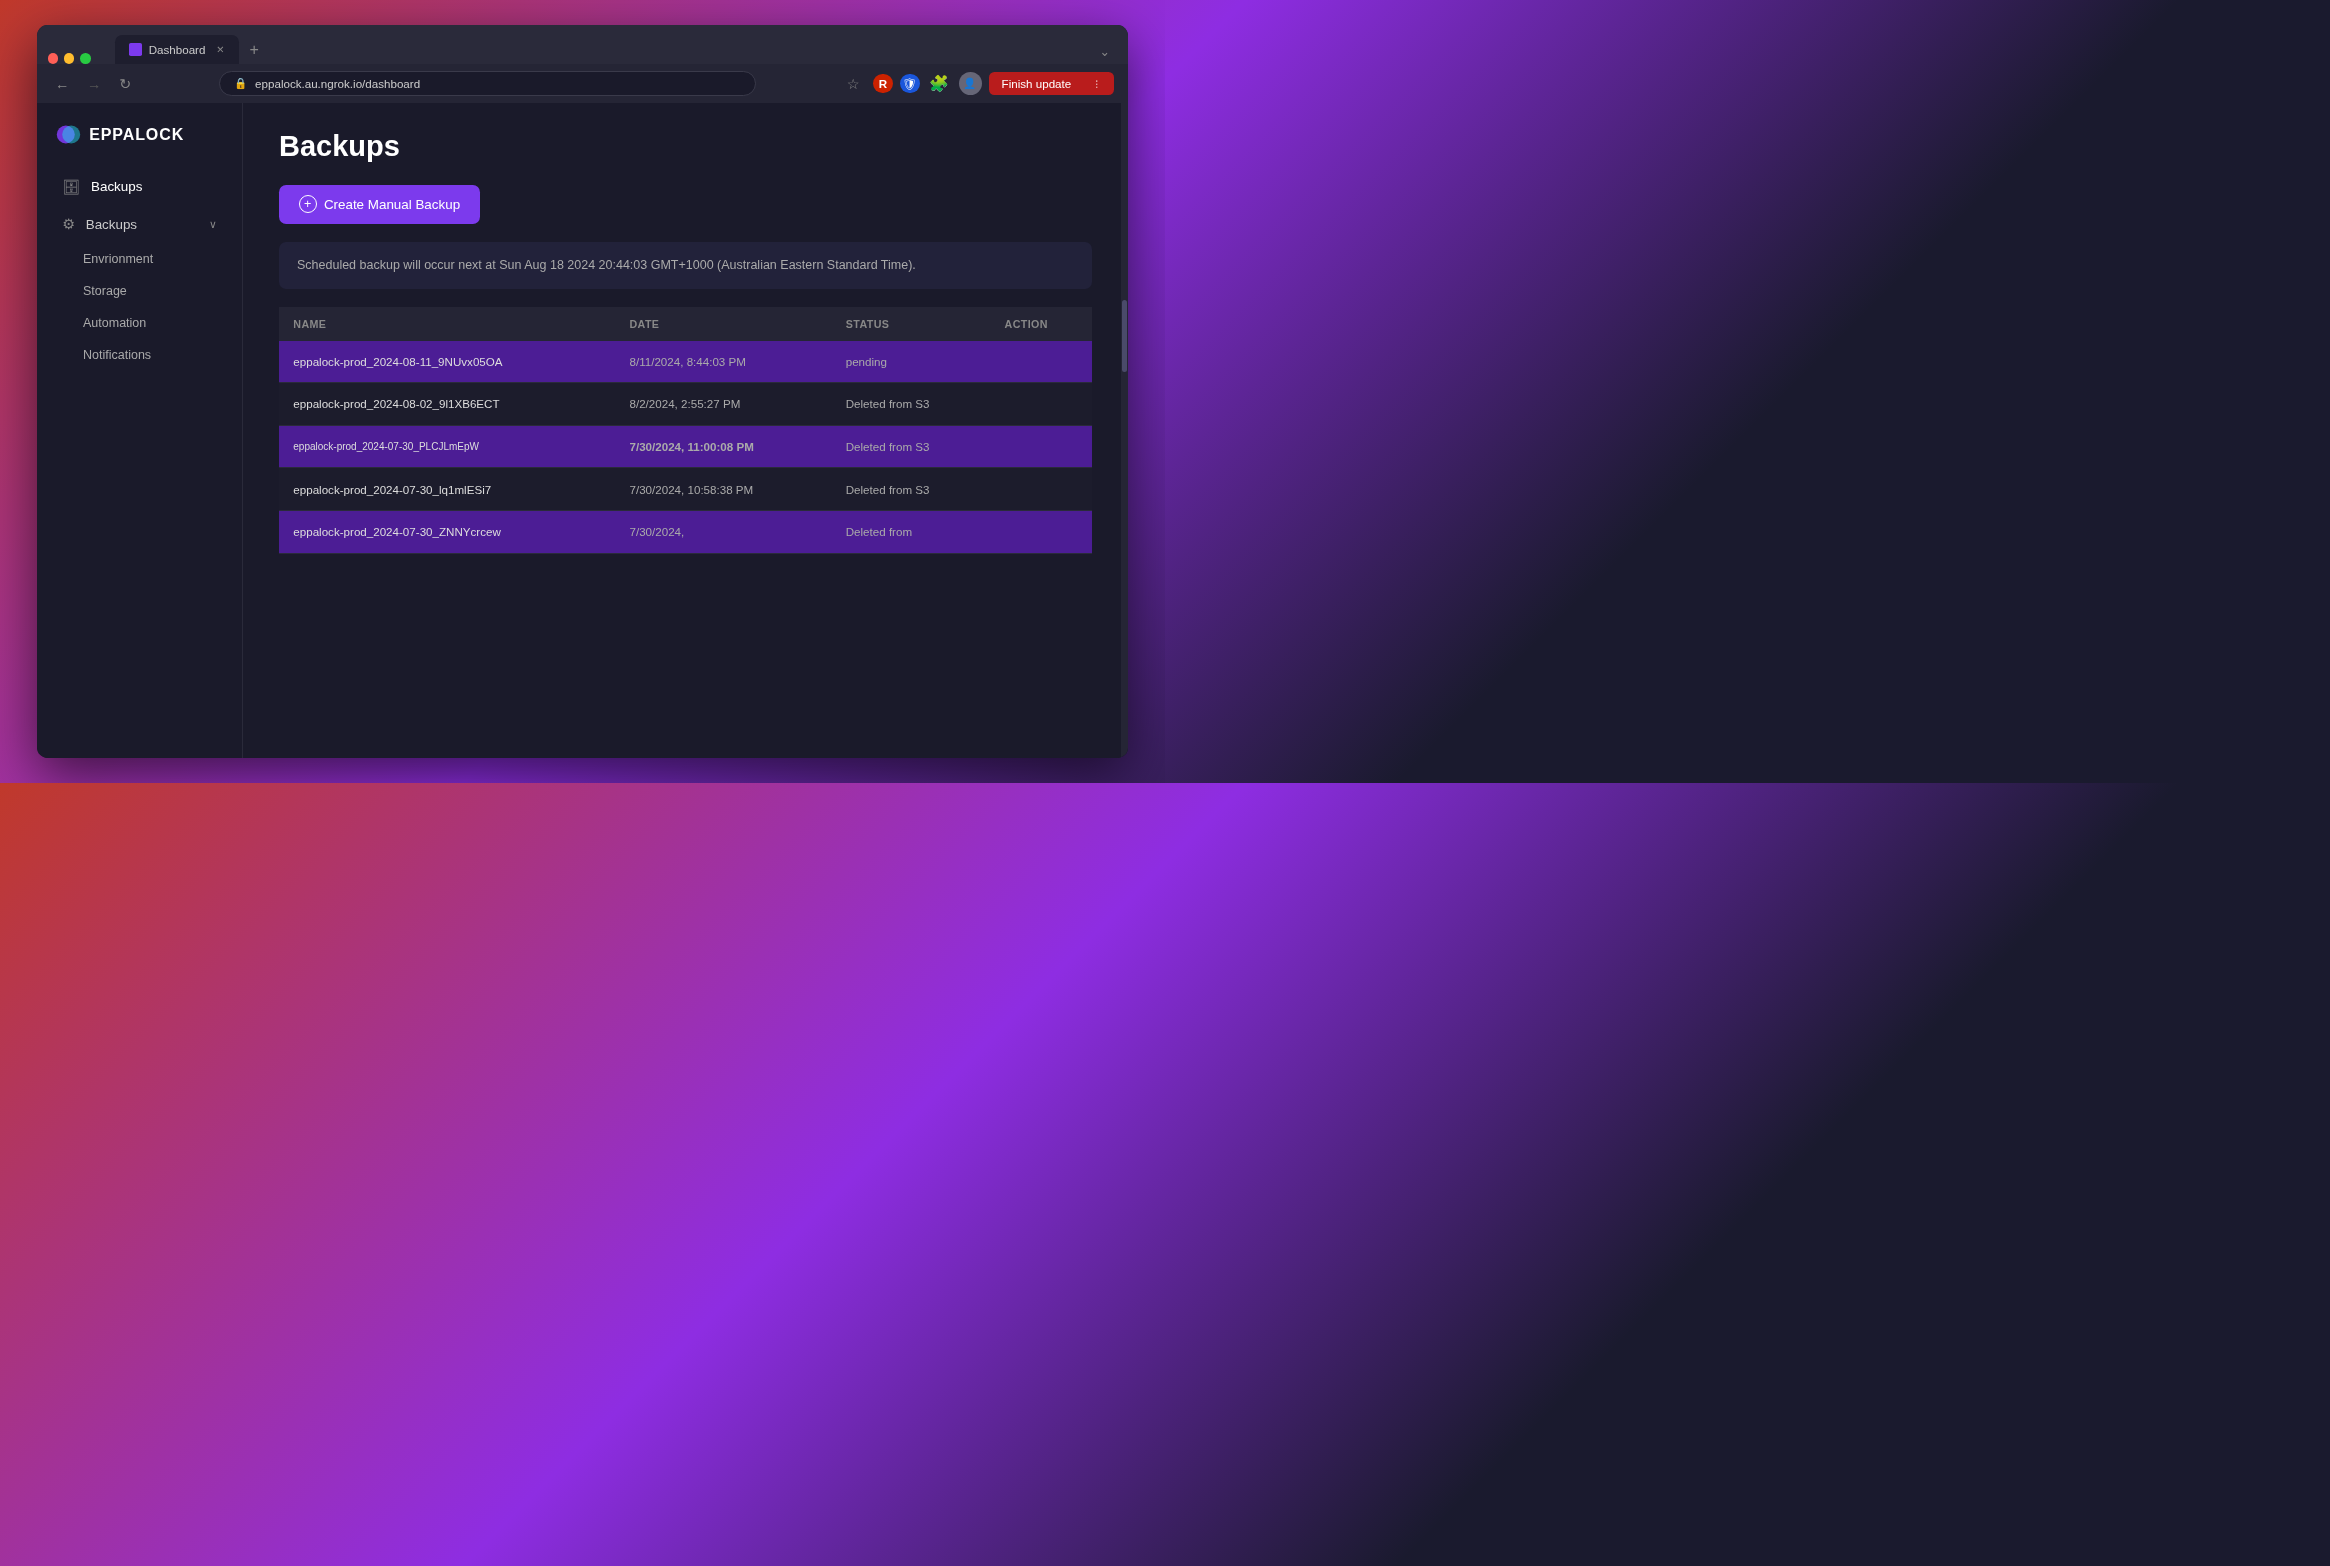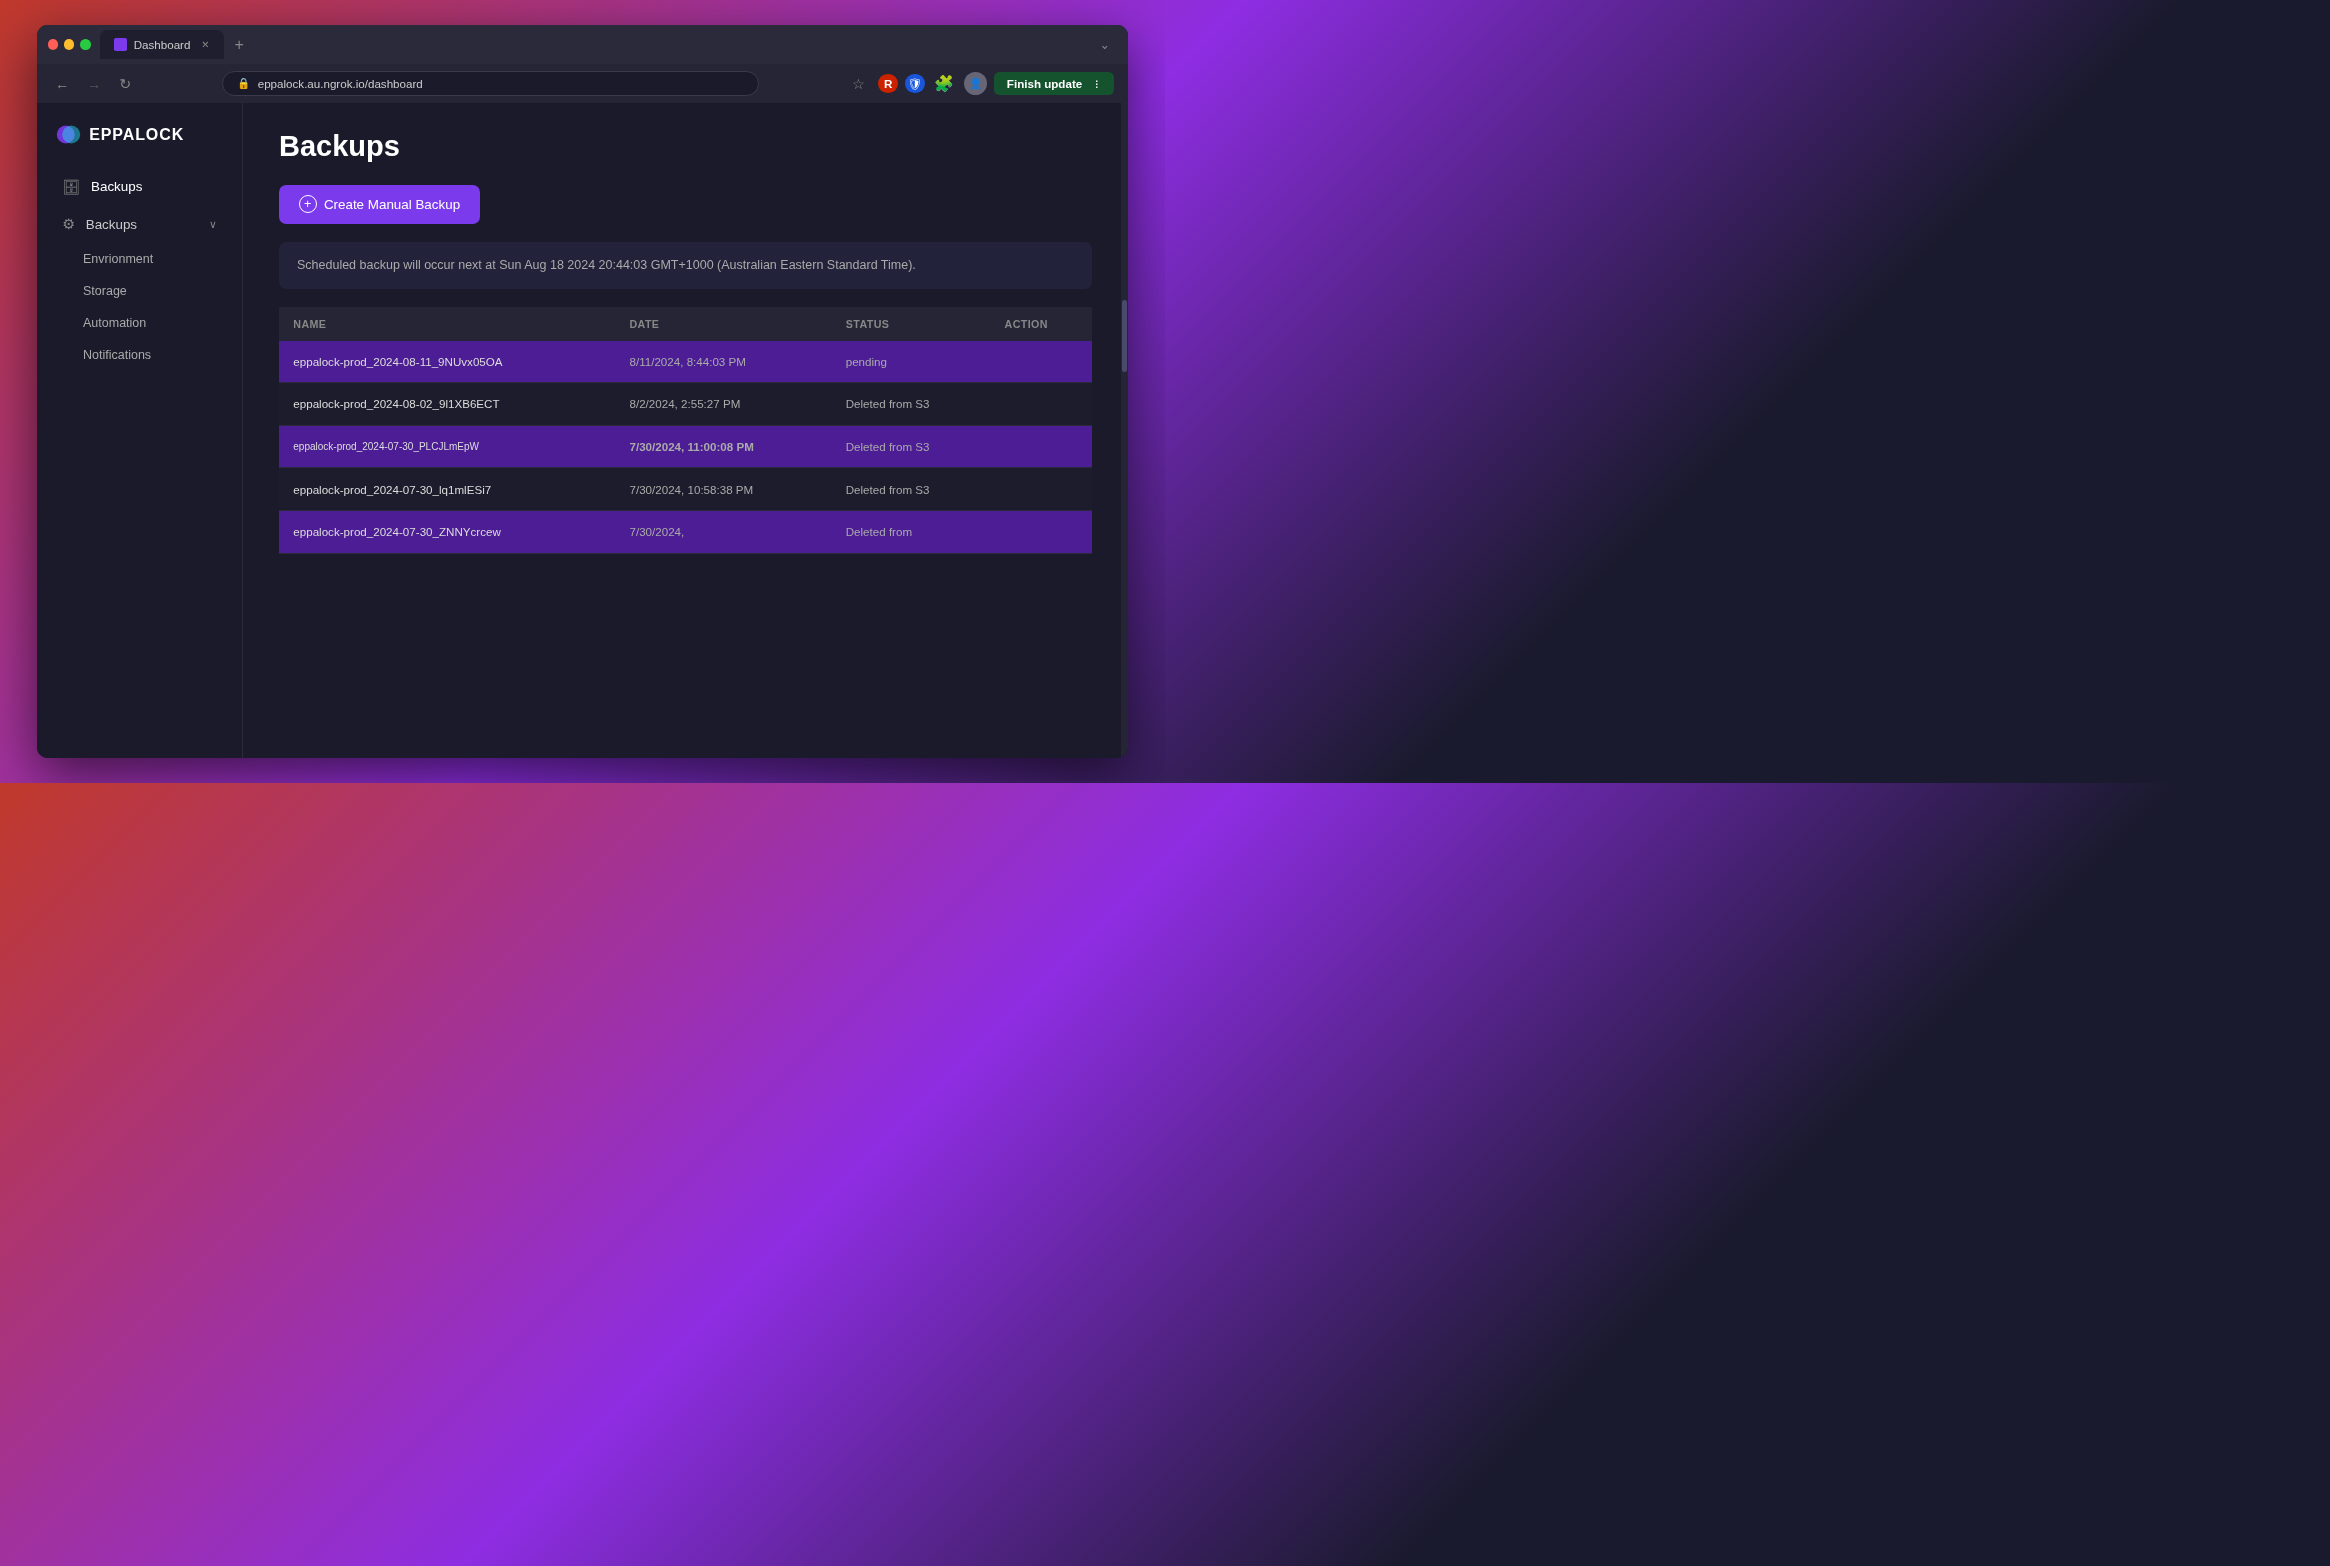--- a/index.html
+++ b/index.html
@@ -21,23 +21,23 @@
       box-shadow: 0 18px 54px rgba(0,0,0,0.6);
       display: flex;
       flex-direction: column;
       overflow: hidden;
     }
     
     .title-bar {
       background: #2a2a3a;
       height: 39px;
       display: flex;
-      align-items: center;
+      align-items: flex-end;
       padding: 0 10.7px;
-      gap: 2px;
+      gap: 17px;
       flex-shrink: 0;
     }
     .traffic-lights {
       display: flex;
       gap: 5.4px;
       margin-right: 7.2px;
     }
     .traffic-light {
       width: 10.7px;
       height: 10.7px;
@@ -155,31 +155,31 @@
     .ext-puzzle { background: none; color: #888; font-size: 16px; }
     .avatar-btn {
       width: 23px;
       height: 23px;
       border-radius: 50%;
       background: #555;
       cursor: pointer;
       overflow: hidden;
     }
     .finish-update-btn {
-      background: #14532d;
+      background: #b91c1c;
       color: white;
       border: none;
       border-radius: 5.4px;
       padding: 5.4px 12.5px;
       font-size: 11.6px;
-      font-weight: 700;
-      cursor: pointer;
-      display: flex;
-      align-items: center;
-      gap: 10px;
+      font-weight: 400;
+      cursor: pointer;
+      display: flex;
+      align-items: center;
+      gap: 21px;
     }
     .finish-update-btn .chevron { font-size: 9px; }
     
     .main-content {
       display: flex;
       flex: 1;
       overflow: hidden;
     }
     
     .sidebar {

